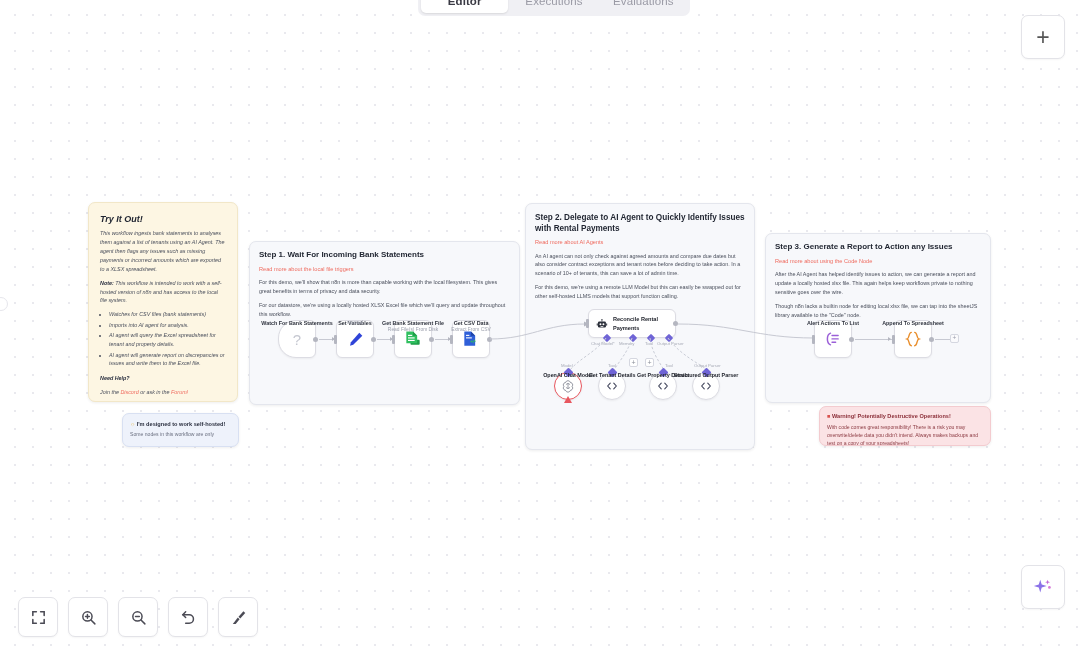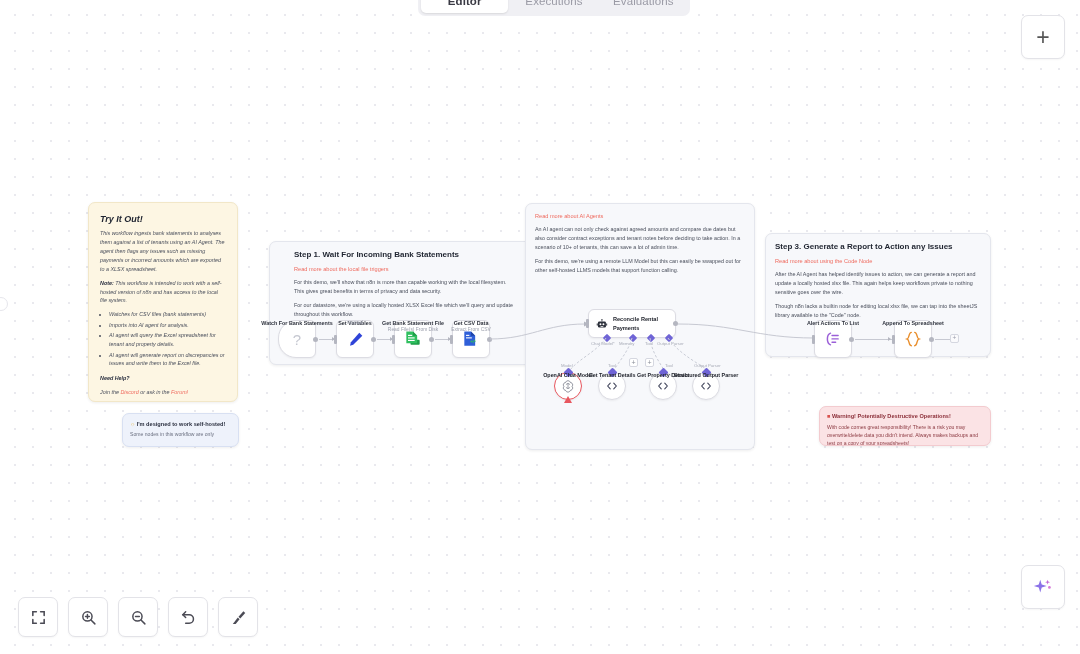--- a/index.html
+++ b/index.html
@@ -66,23 +66,23 @@
   .sticky li { margin-bottom: 1.5px; }
   .sticky b  { font-weight: 700; color: #2b3040; }
   .inline-link { color: #ef6b5f; }
 
   #note-tryit { left: 88px; top: 202px; width: 150px; height: 200px; padding: 10px 11px; }
   #note-tryit h2 { font-size: 9px; }
   #note-selfhost { left: 122px; top: 413px; width: 117px; height: 34px; padding: 6px 7px; }
   #note-selfhost .title { font-size: 5.6px; font-weight: 700; color: #2b3040; line-height: 1.45; }
   #note-selfhost .sub { font-size: 5.1px; color: #6b7080; line-height: 1.5; margin-top: 3px; }
 
-  #note-step1 { left: 249px; top: 241px; width: 271px; height: 124px; padding: 8px 24px; margin-left: 20px; }
+  #note-step1 { left: 249px; top: 241px; width: 271px; height: 164px; padding: 8px 9px; }
   #note-step2 { left: 525px; top: 203px; width: 230px; height: 247px; padding: 8px 9px; }
-  #note-step3 { left: 765px; top: 233px; width: 226px; height: 124px; padding: 8px 9px; }
+  #note-step3 { left: 765px; top: 233px; width: 226px; height: 170px; padding: 8px 9px; }
   #note-warn  { left: 819px; top: 406px; width: 172px; height: 40px; padding: 6px 7px; }
   #note-warn .wtitle { font-size: 5.6px; font-weight: 700; color: #8c2f39; line-height: 1.4; }
   #note-warn p { font-size: 5.1px; color: #8c3a42; line-height: 1.55; margin-top: 3px; }
 
   #note-step1 h2, #note-step3 h2 { font-size: 8px; }
   #note-step2 h2 { font-size: 8.2px; }
 
   
   .node {
     position: absolute;
@@ -246,20 +246,21 @@
   </div>
 
   <div class="sticky sticky-white" id="note-step1">
     <h2>Step 1. Wait For Incoming Bank Statements</h2>
     <span class="link">Read more about the local file triggers</span>
     <p>For this demo, we'll show that n8n is more than capable working with the local filesystem. This gives great benefits in terms of privacy and data security.</p>
     <p>For our datastore, we're using a locally hosted XLSX Excel file which we'll query and update throughout this workflow.</p>
   </div>
 
   <div class="sticky sticky-white" id="note-step2">
+    <h2>Step 2. Delegate to AI Agent to Quickly Identify Issues with Rental Payments</h2>
     <span class="link">Read more about AI Agents</span>
     <p>An AI agent can not only check against agreed amounts and compare due dates but also consider contract exceptions and tenant notes before deciding to take action. In a scenario of 10+ of tenants, this can save a lot of admin time.</p>
     <p>For this demo, we're using a remote LLM Model but this can easily be swapped out for other self-hosted LLMS models that support function calling.</p>
   </div>
 
   <div class="sticky sticky-white" id="note-step3">
     <h2>Step 3. Generate a Report to Action any Issues</h2>
     <span class="link">Read more about using the Code Node</span>
     <p>After the AI Agent has helped identify issues to action, we can generate a report and update a locally hosted xlsx file. This again helps keep workflows private to nothing sensitive goes over the wire.</p>
     <p>Though n8n lacks a builtin node for editing local xlsx file, we can tap into the sheetJS library available to the "Code" node.</p>

